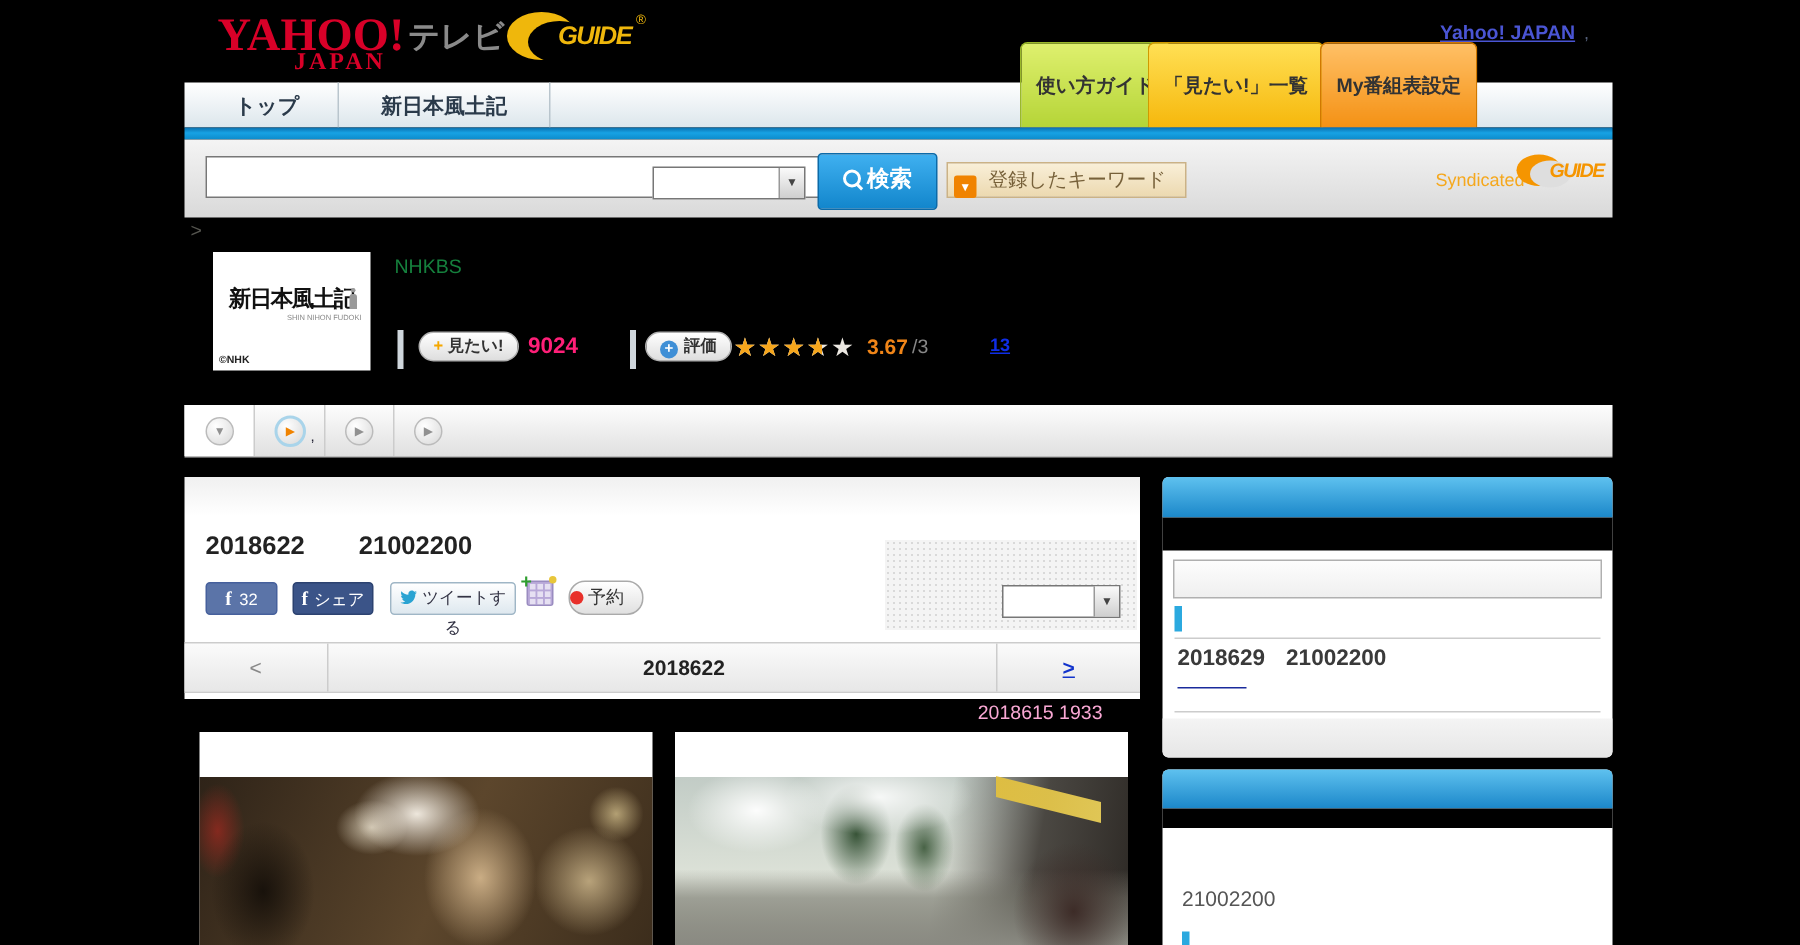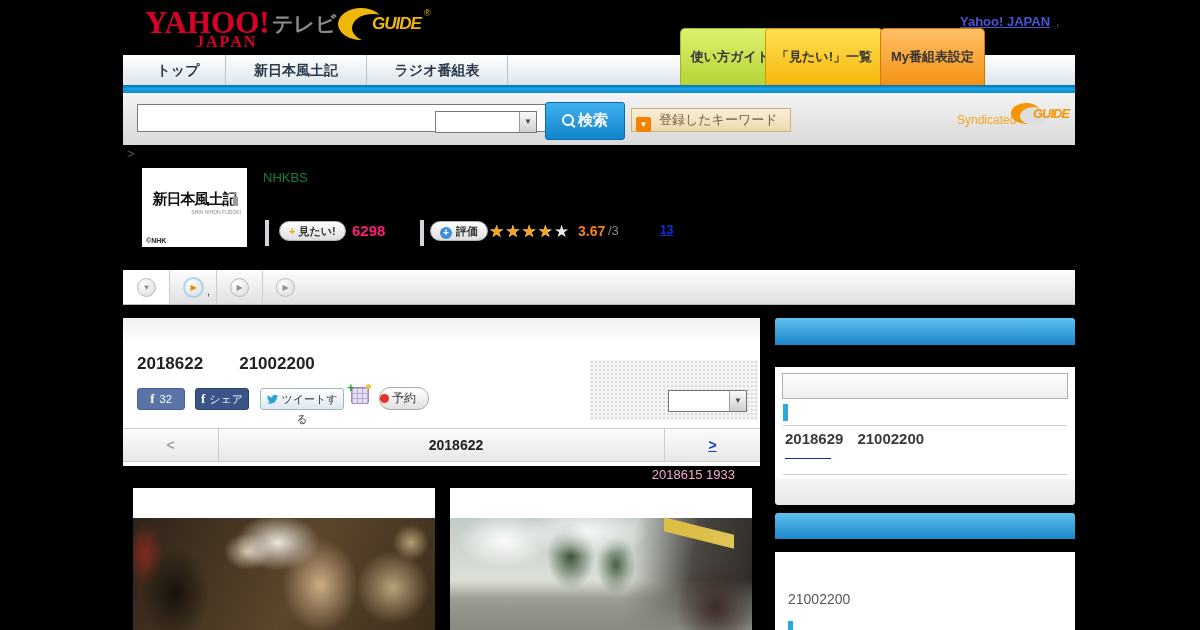--- a/index.html
+++ b/index.html
@@ -160,21 +160,20 @@
   <div class="abs gswoosh"></div>
   <div class="abs gguide-word">GUIDE</div>
   <div class="abs gguide-reg">®</div>
   <div class="abs account">
     <a>Yahoo! JAPAN</a><span class="account-suffix">,</span>
   </div>
 
   <div class="abs tabbar">
     <div class="tab tab1">トップ</div>
     <div class="tab tab2">新日本風土記</div>
-    <div class="tab tab3">ラジオ番組表</div>
     <div class="qbtn qbtn-guide">使い方ガイド</div>
     <div class="qbtn qbtn-mitai">「見たい!」一覧</div>
     <div class="qbtn qbtn-my">My番組表設定</div>
   </div>
   <div class="abs blue-strip"></div>
 
   <div class="abs searchbar">
     <input class="search-input" value="" style="">
     <div class="fake-select sel-search">
       <span></span>
@@ -191,21 +190,21 @@
 
   <div class="abs thumb">
     <div class="thumb-title">新日本風土記</div>
     <div class="thumb-sub">SHIN NIHON FUDOKI</div>
     <div class="person-fig"></div>
     <div class="thumb-copy">©NHK</div>
   </div>
   <div class="abs channel">NHKBS</div>
   <div class="abs psep sep1"></div>
   <div class="abs pill mitai-pill"><span class="mitai-plus">+</span><span>見たい!</span></div>
-  <div class="abs mitai-count">6298</div>
+  <div class="abs mitai-count">9024</div>
   <div class="abs psep sep2"></div>
   <div class="abs pill rate-pill"><span class="rate-plus">+</span><span>評価</span></div>
   <div class="abs stars">
     <span class="stars-base">★★★★★</span>
     <span class="stars-fill">★★★★★</span>
   </div>
   <div class="abs rating-val">3.67</div>
   <div class="abs rating-den">/3</div>
   <div class="abs review-link">13</div>
 

